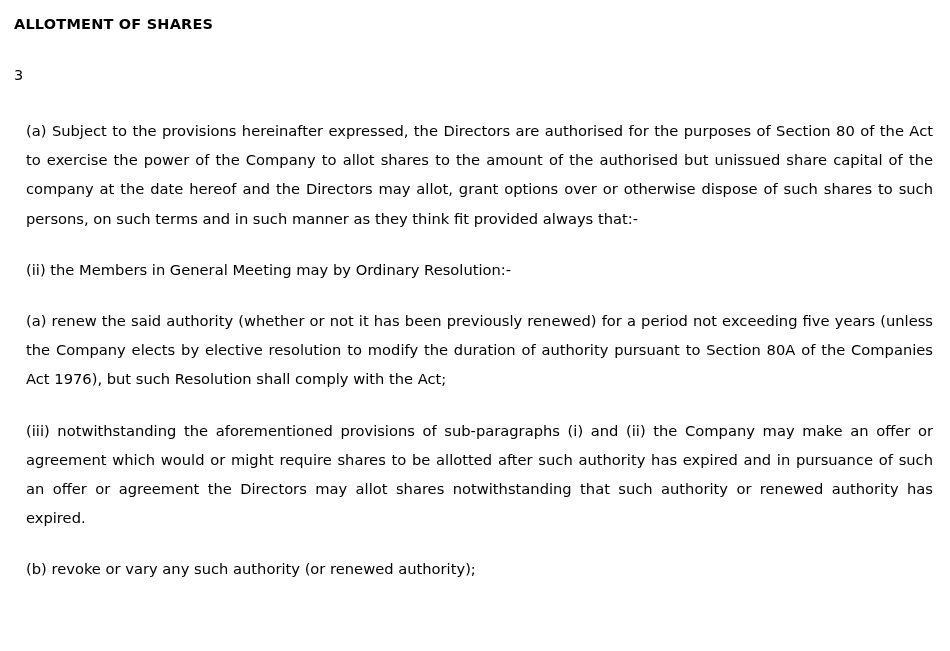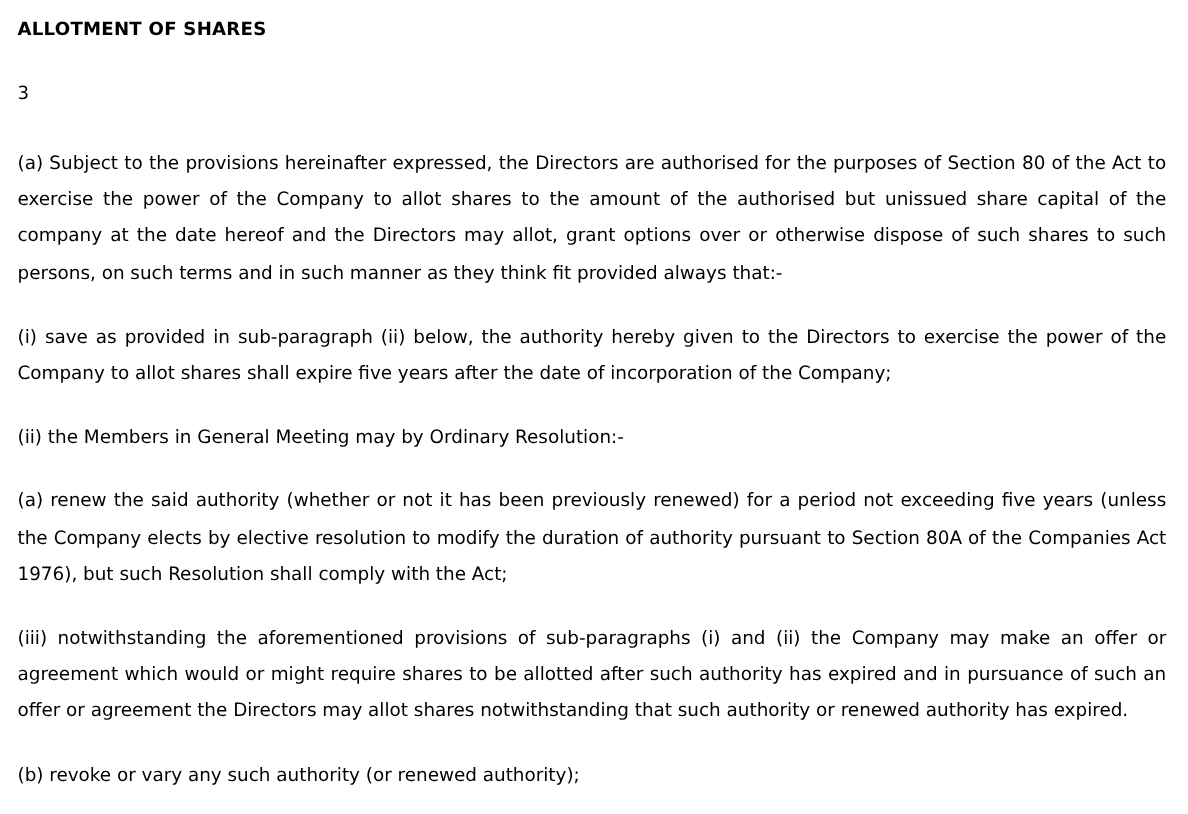--- a/index.html
+++ b/index.html
@@ -37,21 +37,21 @@
   .clause-number {
     font-size: 14.5px;
     line-height: 20px;
     margin: 0 0 31px 0;
     text-align: left;
   }
 
   .para {
     font-size: 14.7px;
     line-height: 29.2px;
-    margin: 0 0 22px 0;
+    margin: 0 0 22px 12px;
     text-align: justify;
     text-justify: inter-word;
     color: #000000;
     -webkit-hyphens: none;
     hyphens: none;
   }
 
   .para:last-child {
     margin-bottom: 0;
   }
@@ -60,21 +60,20 @@
 <body>
 
 <div class="page">
 
   <h1 class="doc-heading">ALLOTMENT OF SHARES</h1>
 
   <div class="clause-number">3</div>
 
   <p class="para">(a) Subject to the provisions hereinafter expressed, the Directors are authorised for the purposes of Section 80 of the Act to exercise the power of the Company to allot shares to the amount of the authorised but unissued share capital of the company at the date hereof and the Directors may allot, grant options over or otherwise dispose of such shares to such persons, on such terms and in such manner as they think fit provided always that:-</p>
 
-  <p class="para">(i) save as provided in sub-paragraph (ii) below, the authority hereby given to the Directors to exercise the power of the Company to allot shares shall expire five years after the date of incorporation of the Company;</p>
 
   <p class="para">(ii) the Members in General Meeting may by Ordinary Resolution:-</p>
 
   <p class="para">(a) renew the said authority (whether or not it has been previously renewed) for a period not exceeding five years (unless the Company elects by elective resolution to modify the duration of authority pursuant to Section 80A of the Companies Act 1976), but such Resolution shall comply with the Act;</p>
 
   <p class="para">(iii) notwithstanding the aforementioned provisions of sub-paragraphs (i) and (ii) the Company may make an offer or agreement which would or might require shares to be allotted after such authority has expired and in pursuance of such an offer or agreement the Directors may allot shares notwithstanding that such authority or renewed authority has expired.</p>
 
   <p class="para">(b) revoke or vary any such authority (or renewed authority);</p>
 
 </div>

